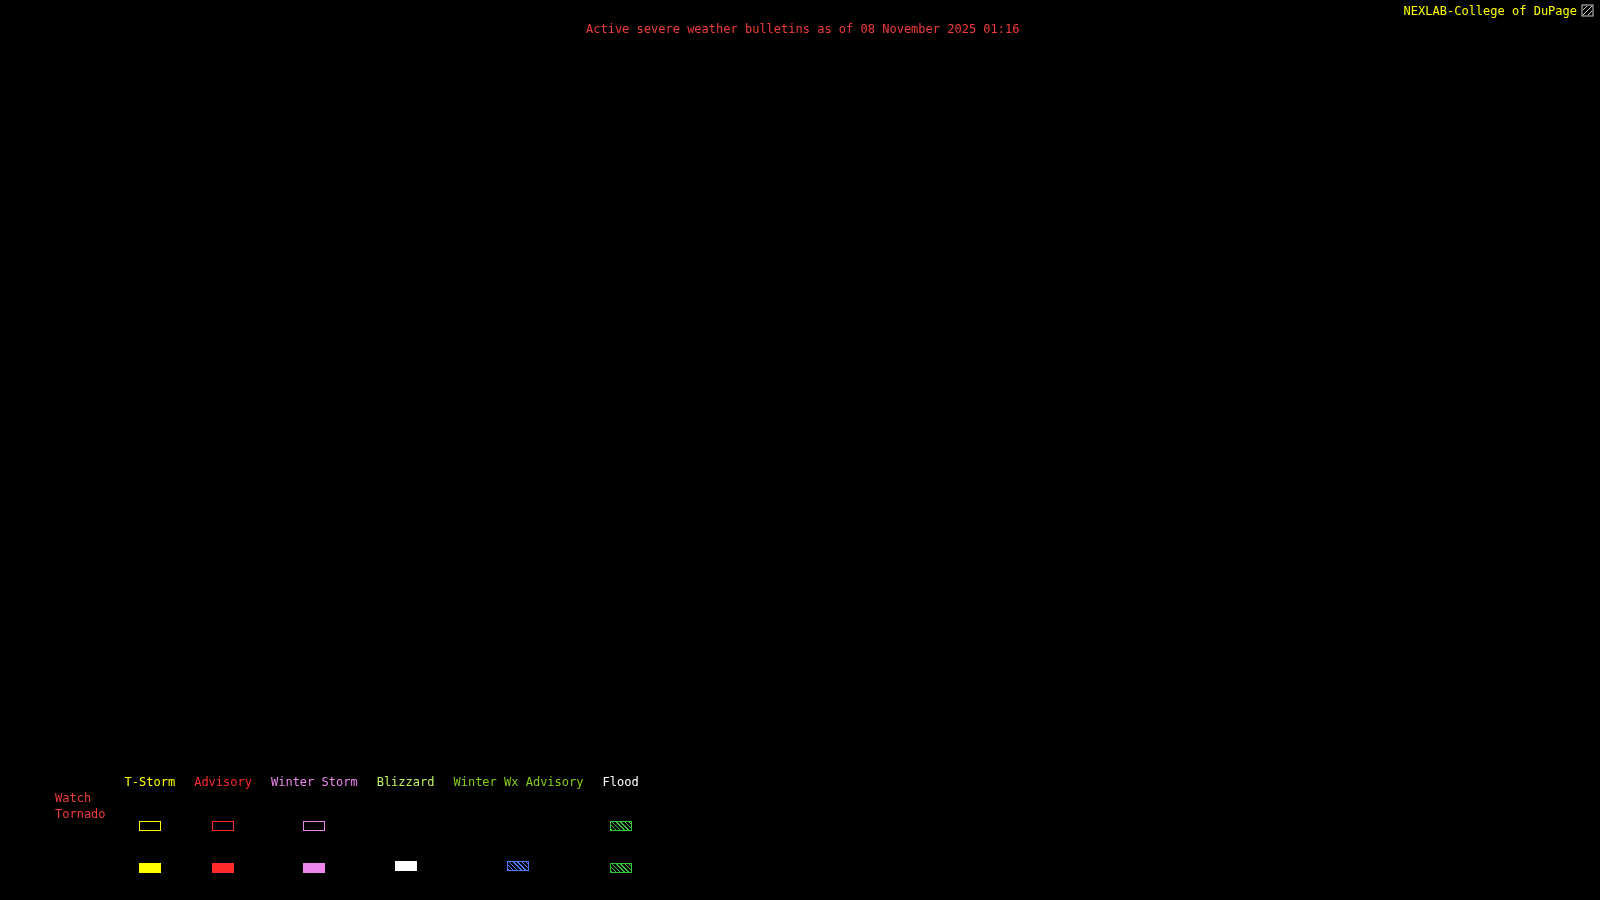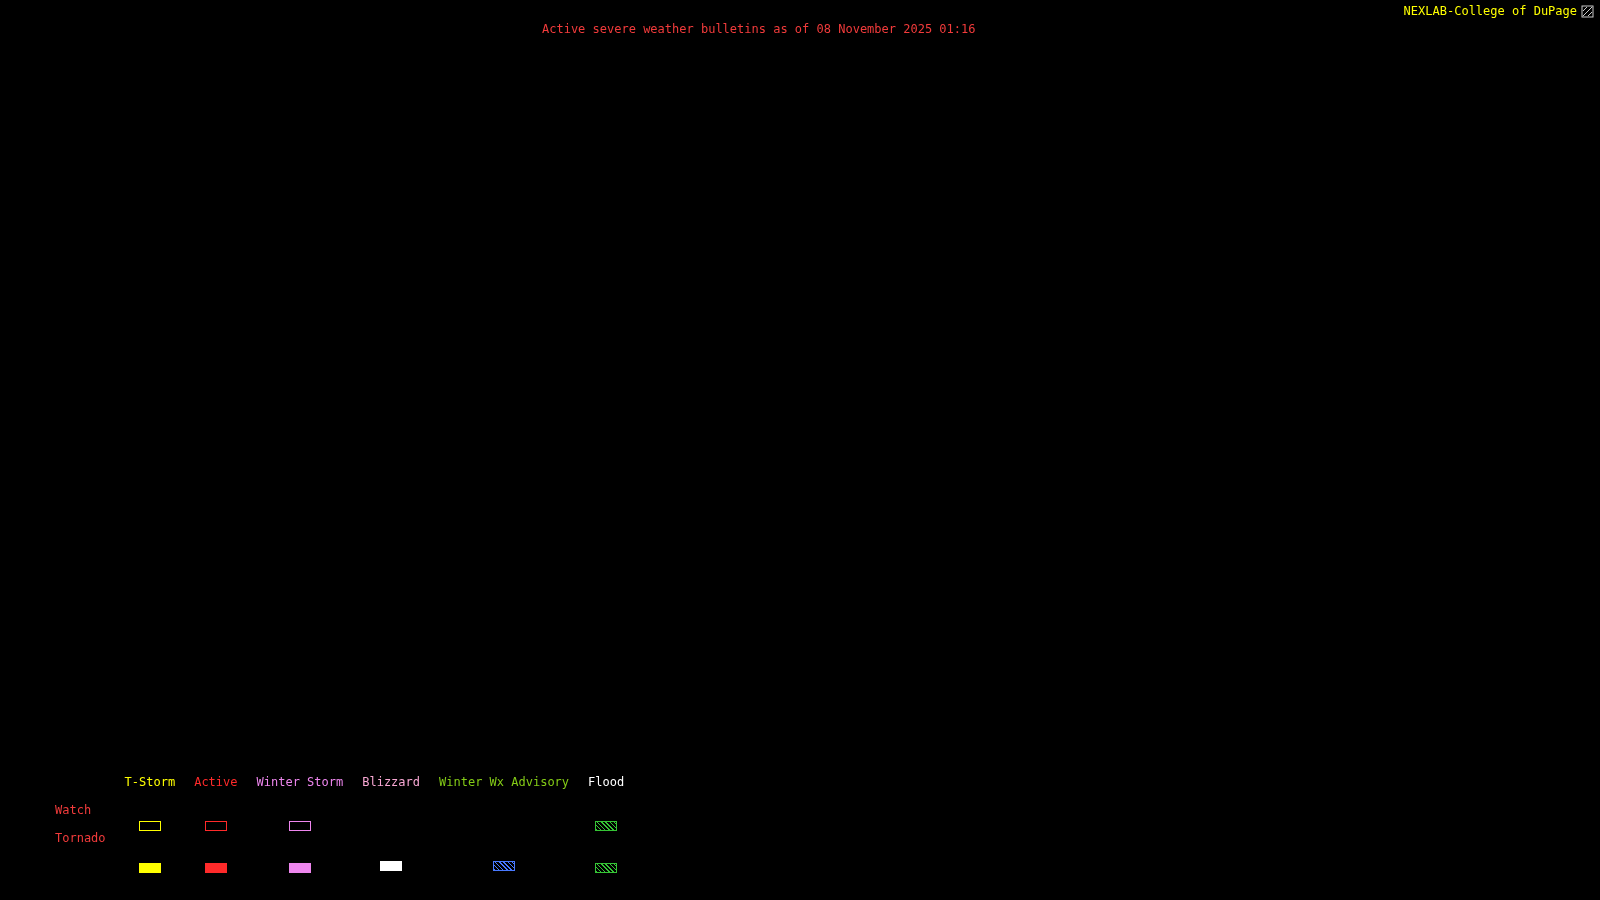--- a/index.html
+++ b/index.html
@@ -9,31 +9,31 @@
     background:#000;
     overflow:hidden;
     font-family:"DejaVu Sans Mono","Liberation Mono",monospace;
     font-size:12px;
   }
 
   
   .brand{
     position:absolute;
     top:4px;right:6px;
-    display:flex;align-items:flex-end;gap:4px;
+    display:flex;align-items:flex-start;gap:4px;
     color:#ffff00;
     letter-spacing:0;
     white-space:nowrap;
   }
   .brand .logo{display:inline-flex;align-items:center;}
 
   
   .map-title{
     position:absolute;
-    top:22px;left:542px;
+    top:22px;left:586px;
     color:#f23b3b;
     white-space:nowrap;
   }
 
   
   .legend{
     position:absolute;
     top:776px;left:55px;
     display:flex;
     align-items:flex-start;
@@ -68,43 +68,43 @@
       <svg width="13" height="13" viewBox="0 0 13 13" aria-hidden="true">
         <rect x="1" y="1" width="11" height="11" fill="none" stroke="#cccccc" stroke-width="1"></rect>
         <path d="M2 11 L11 2 M2 6 L6 2 M7 11 L11 7" stroke="#cccccc" stroke-width="1" fill="none"></path>
       </svg>
     </span>
   </div>
 
   <div class="map-title" style="color: rgb(242, 59, 59);">Active severe weather bulletins as of 08 November 2025 01:16</div>
 
   <div class="legend">
-    <div class="legend-rows" style="color: rgb(242, 59, 59); gap: 12px;">
+    <div class="legend-rows" style="color: rgb(242, 59, 59);">
       <div class="hdr-spacer"></div>
       <div class="row-label">Watch</div>
       <div class="row-label">Tornado</div>
     </div>
 
   <div class="legend-col" style="--c: #ffff00;">
         <div class="col-label" style="color: rgb(255, 255, 0);">T-Storm</div>
         <div class="swatch watch outline"></div>
         <div class="swatch warning filled"></div>
       </div>
       <div class="legend-col" style="--c: #ff2a2a;">
-        <div class="col-label" style="color: rgb(255, 42, 42);">Active</div>
+        <div class="col-label" style="color: rgb(255, 42, 42);">Advisory</div>
         <div class="swatch watch outline"></div>
         <div class="swatch warning filled"></div>
       </div>
       <div class="legend-col" style="--c: #ee86ee;">
         <div class="col-label" style="color: rgb(238, 134, 238); text-align: right;">Winter Storm</div>
         <div class="swatch watch outline"></div>
         <div class="swatch warning filled"></div>
       </div>
       <div class="legend-col" style="--c: #ffffff;">
-        <div class="col-label" style="color: #f9a8d4;">Blizzard</div>
+        <div class="col-label" style="color: #bef264;">Blizzard</div>
         <div class="swatch watch none"></div>
         <div class="swatch warning filled"></div>
       </div>
       <div class="legend-col" style="--c: #4879ff;">
         <div class="col-label" style="color: #84cc16;">Winter Wx Advisory</div>
         <div class="swatch watch none"></div>
         <div class="swatch warning hatched"></div>
       </div>
       <div class="legend-col" style="--c: #35c435;">
         <div class="col-label" style="color: #ffffff;">Flood</div>

